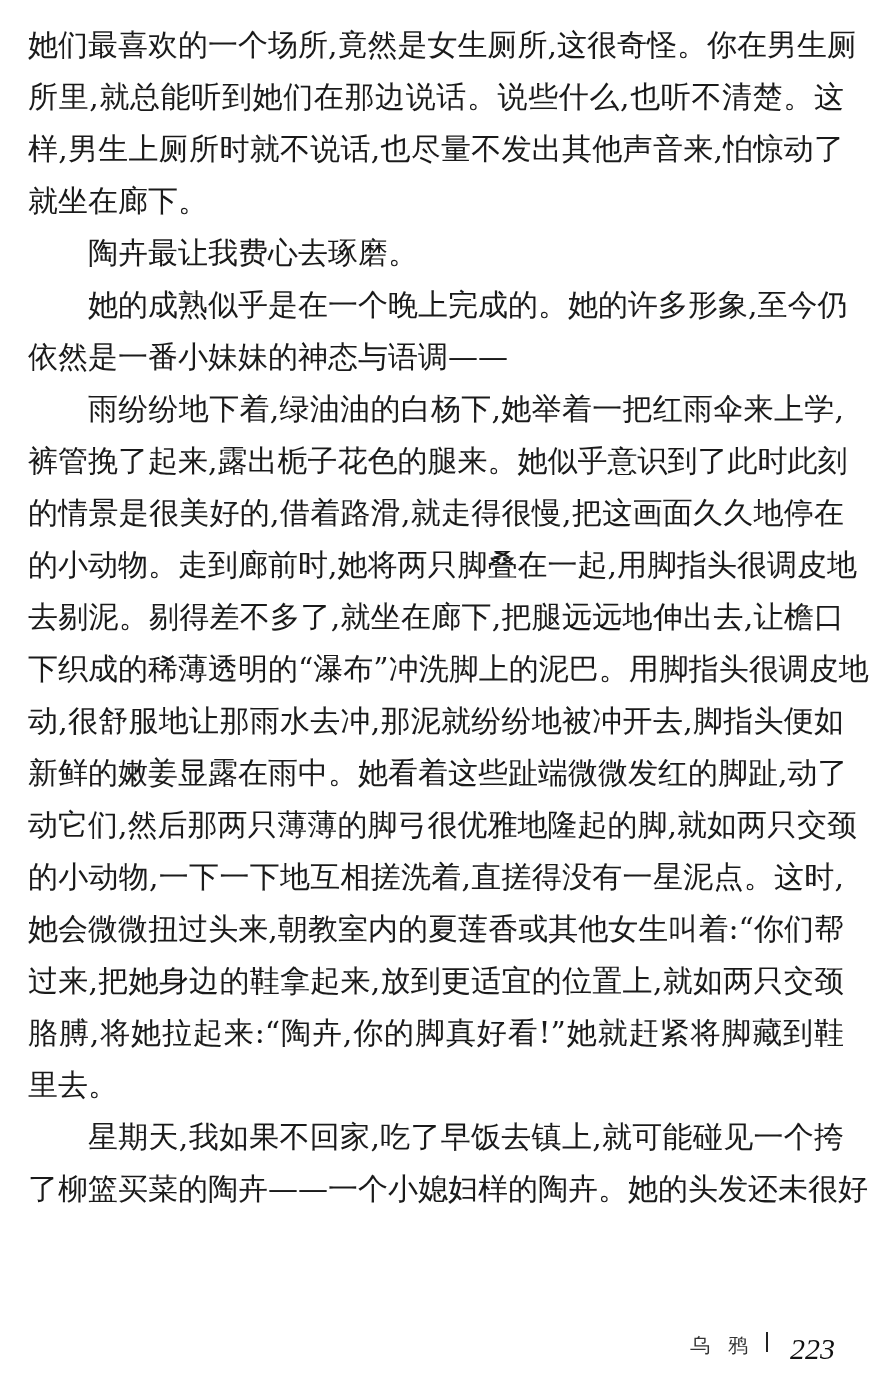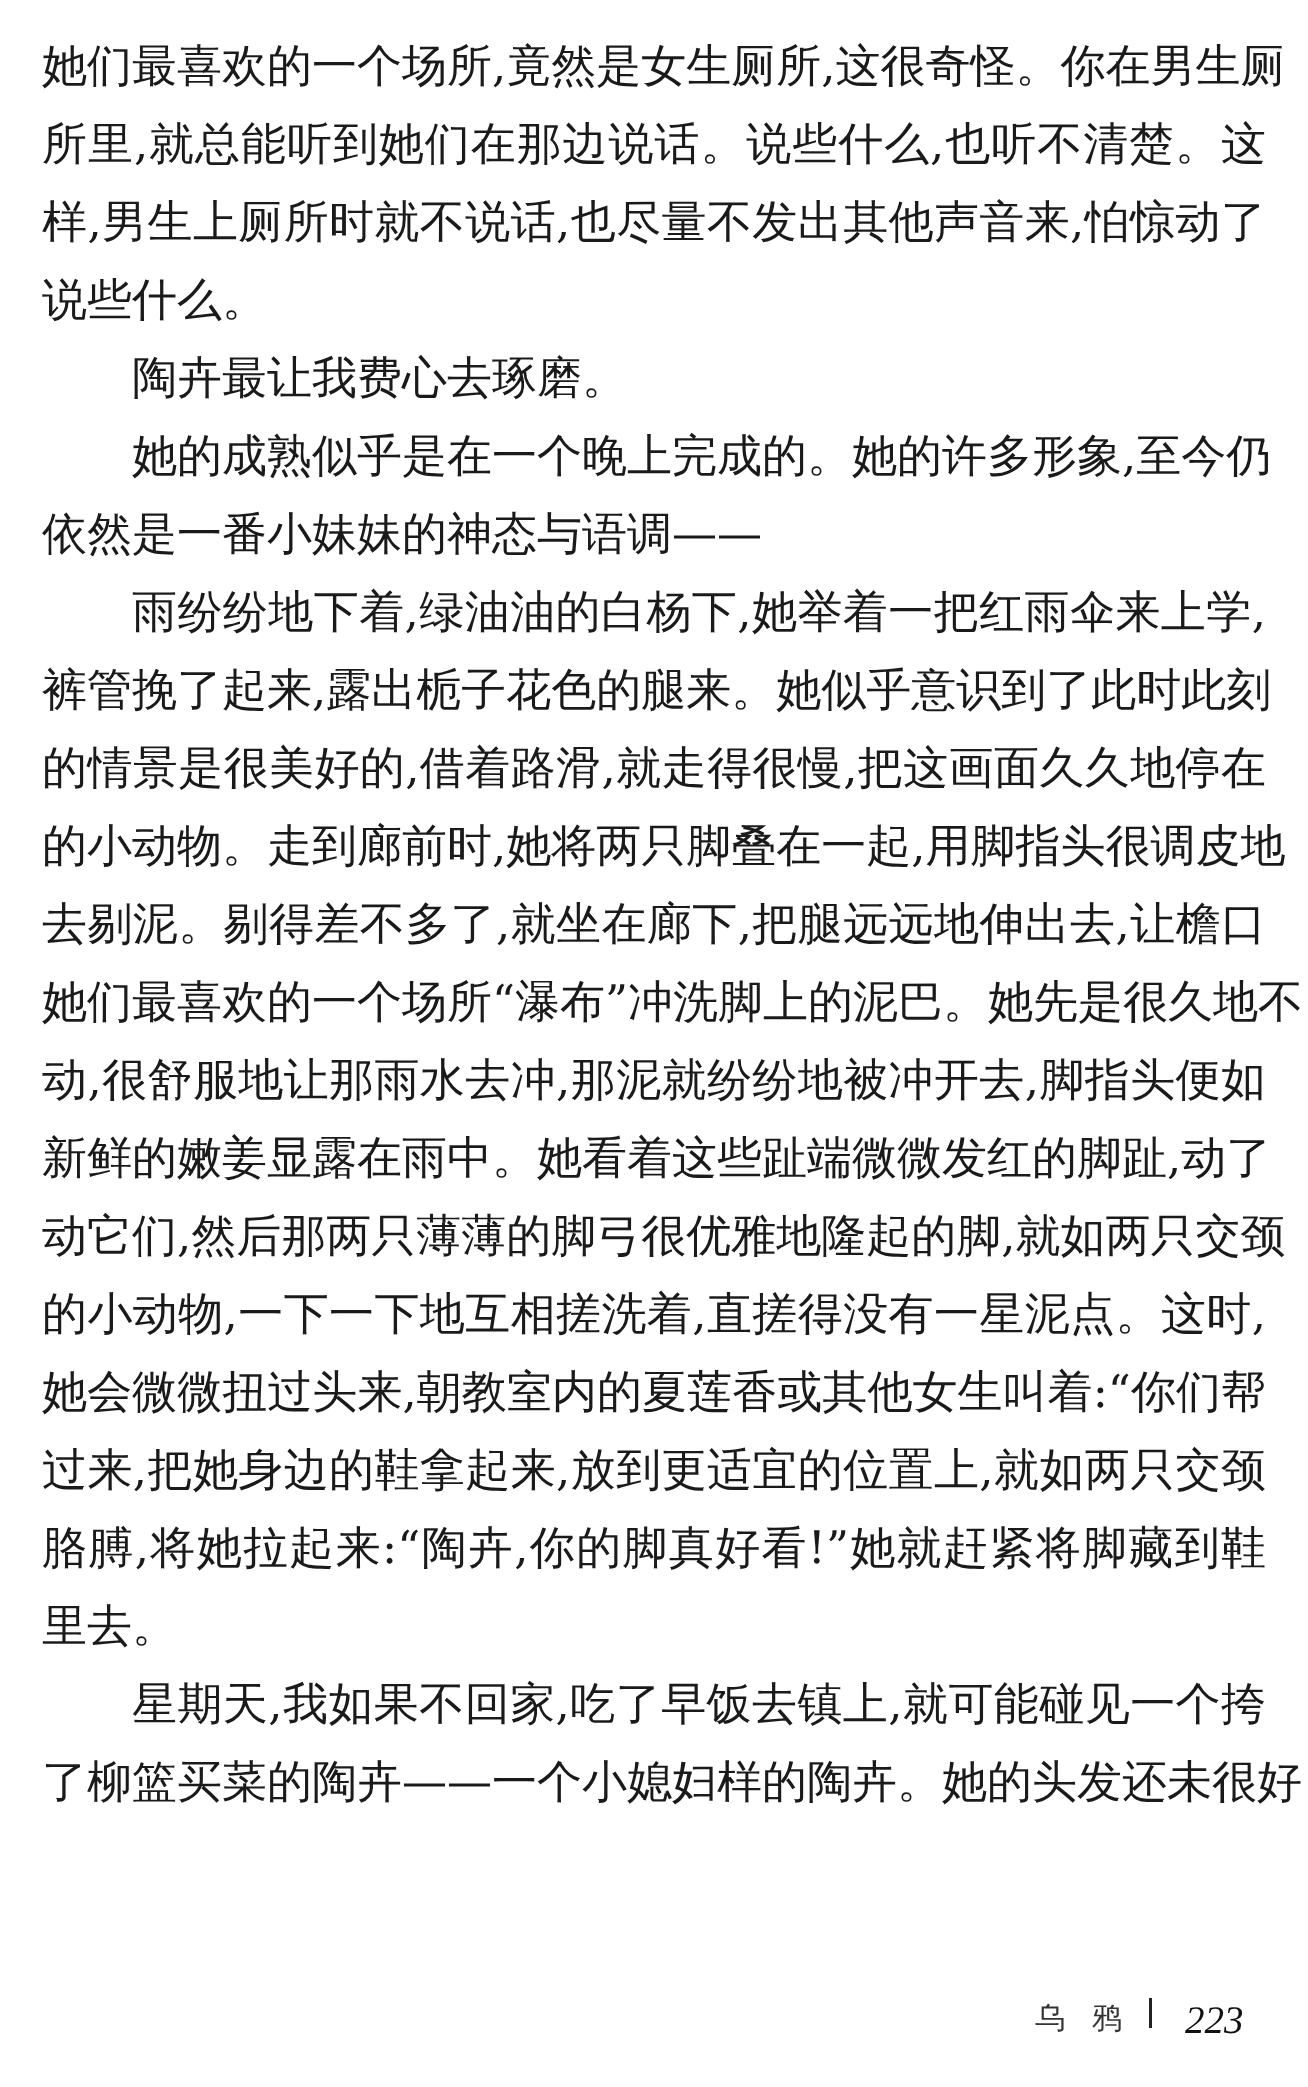--- a/index.html
+++ b/index.html
@@ -53,41 +53,41 @@
     .footer .sep {
       display: inline-block;
       width: 2px;
       height: 20px;
       background: #222;
       margin: 0 22px 0 0;
     }
     .footer .pagenum {
       font-family: "Liberation Serif", "DejaVu Serif", serif;
       font-style: italic;
-      font-size: 26px;
+      font-size: 30px;
       color: #111;
     }
   </style>
 </head>
 <body>
 
 <div class="page">
   <div class="line">她们最喜欢的一个场所,竟然是女生厕所,这很奇怪。你在男生厕</div>
   <div class="line">所里,就总能听到她们在那边说话。说些什么,也听不清楚。这</div>
   <div class="line">样,男生上厕所时就不说话,也尽量不发出其他声音来,怕惊动了</div>
-  <div class="line last">说些什么。</div>
+  <div class="line last">就坐在廊下。</div>
   <div class="line indent last">陶卉最让我费心去琢磨。</div>
   <div class="line indent">她的成熟似乎是在一个晚上完成的。她的许多形象,至今仍</div>
   <div class="line last">依然是一番小妹妹的神态与语调——</div>
   <div class="line indent">雨纷纷地下着,绿油油的白杨下,她举着一把红雨伞来上学,</div>
   <div class="line">裤管挽了起来,露出栀子花色的腿来。她似乎意识到了此时此刻</div>
   <div class="line">的情景是很美好的,借着路滑,就走得很慢,把这画面久久地停在</div>
   <div class="line">的小动物。走到廊前时,她将两只脚叠在一起,用脚指头很调皮地</div>
   <div class="line">去剔泥。剔得差不多了,就坐在廊下,把腿远远地伸出去,让檐口</div>
-  <div class="line">她们最喜欢的一个场所“瀑布”冲洗脚上的泥巴。她先是很久地不</div>
+  <div class="line">下织成的稀薄透明的“瀑布”冲洗脚上的泥巴。用脚指头很调皮地</div>
   <div class="line">动,很舒服地让那雨水去冲,那泥就纷纷地被冲开去,脚指头便如</div>
   <div class="line">新鲜的嫩姜显露在雨中。她看着这些趾端微微发红的脚趾,动了</div>
   <div class="line">动它们,然后那两只薄薄的脚弓很优雅地隆起的脚,就如两只交颈</div>
   <div class="line">的小动物,一下一下地互相搓洗着,直搓得没有一星泥点。这时,</div>
   <div class="line">她会微微扭过头来,朝教室内的夏莲香或其他女生叫着:“你们帮</div>
   <div class="line">过来,把她身边的鞋拿起来,放到更适宜的位置上,就如两只交颈</div>
   <div class="line">胳膊,将她拉起来:“陶卉,你的脚真好看!”她就赶紧将脚藏到鞋</div>
   <div class="line last">里去。</div>
   <div class="line indent">星期天,我如果不回家,吃了早饭去镇上,就可能碰见一个挎</div>
   <div class="line">了柳篮买菜的陶卉——一个小媳妇样的陶卉。她的头发还未很好</div>

